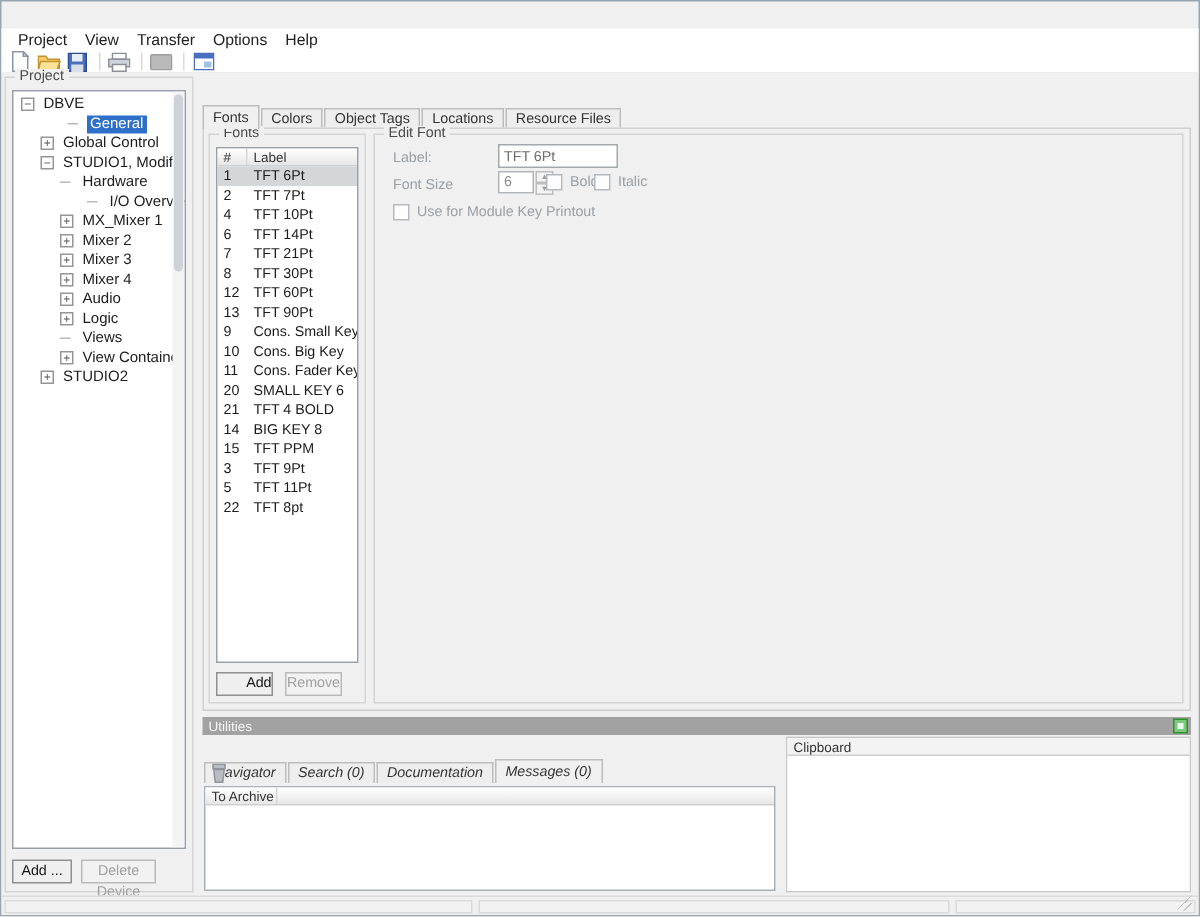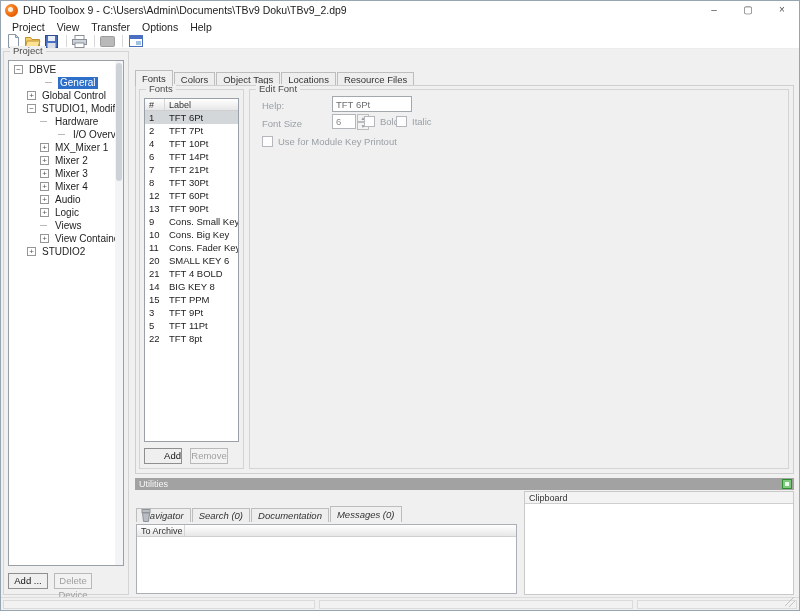--- a/index.html
+++ b/index.html
@@ -37,21 +37,21 @@
   .expander.none { border:none; background:none; position:relative; }
   .expander.none::after { content:""; position:absolute; left:0; top:4px; width:7px; border-top:1px solid #b9b9b9; }
   .tree-label { font-size:10px; padding:0 2px; line-height:12px; }
   .tree-item.selected .tree-label { background:#2e6fc9; color:#fff; }
   .tree-scrollbar { position:absolute; right:0; top:0; bottom:0; width:8px; background:#f3f4f6; }
   .tree-thumb { position:absolute; left:1px; right:1px; top:2px; height:118px; background:#cdd2d8; border-radius:3px; }
   .left-buttons { position:absolute; left:4px; bottom:5px; right:4px; display:flex; }
   .btn { height:16px; font-size:9.5px; border:1px solid #8f8f8f; background:#efefef; color:#111; text-align:center; line-height:14px; }
   .btn.disabled { border-color:#b9b9b9; color:#9f9f9f; background:#f2f2f2; }
   .btn-add-device { width:40px; }
-  .btn-delete-device { width:38px; margin-left:6px; }
+  .btn-delete-device { width:50px; margin-left:6px; }
 
   
   .main-panel { position:absolute; left:132px; top:0; right:2px; bottom:0; }
   .main-header { position:absolute; top:0; left:2px; right:3px; height:18px; background:#9c9c9c; color:#fbfbfb; font-size:13.5px; line-height:18px; padding-left:7px; }
   .tabstrip { position:absolute; top:21px; left:2px; height:16px; display:flex; align-items:flex-end; }
   .tab { border:1px solid #bdbdbd; border-bottom:none; background:#eeeeee; color:#333; font-size:9.5px; padding:2px 6px 2px 6px; margin-right:1px; height:14px; line-height:10px; }
   .tab.active { background:#f0f0f0; height:16px; position:relative; z-index:2; line-height:12px; }
   .tab-page { position:absolute; top:36px; left:2px; right:3px; height:389px; border:1px solid #cfcfcf; background:#f0f0f0; z-index:1; }
 
   
@@ -105,29 +105,20 @@
   .sb-2 { left:318px; width:314px; }
   .sb-3 { left:636px; right:2px; }
   .resize-grip { position:absolute; right:1px; bottom:1px; width:10px; height:10px;
     background:linear-gradient(135deg, transparent 45%, #c2c2c2 45%, #c2c2c2 50%, transparent 50%, transparent 70%, #c2c2c2 70%, #c2c2c2 75%, transparent 75%); }
 </style>
 </head>
 <body>
 
 <div class="window">
 
-  <div class="titlebar">
-    <span class="app-icon"></span>
-    <span class="title-text">DHD Toolbox 9 - C:\Users\Admin\Documents\TBv9 Doku\TBv9_2.dp9</span>
-    <div class="win-controls">
-      <span class="win-btn">–</span>
-      <span class="win-btn">▢</span>
-      <span class="win-btn">×</span>
-    </div>
-  </div>
 
   <div class="menubar" id="menubar">
       <span class="menu-item">Project</span>
       <span class="menu-item">View</span>
       <span class="menu-item">Transfer</span>
       <span class="menu-item">Options</span>
       <span class="menu-item">Help</span>
     </div>
 
   <div class="toolbar">
@@ -348,21 +339,21 @@
           </div>
           <div class="fonts-buttons">
             <div class="btn btn-add">Add</div>
             <div class="btn disabled btn-remove">Remove</div>
           </div>
         </div>
 
         <div class="groupbox editfont-group">
           <span class="gb-label">Edit Font</span>
 
-          <span class="ef-label" style="left:12px; top:10px;">Help:</span>
+          <span class="ef-label" style="left:12px; top:10px;">Label:</span>
           <input class="ef-input" type="text" value="TFT 6Pt" style="">
 
           <span class="ef-label" style="left:12px; top:28px;">Font Size</span>
           <div class="spinner">
             <div class="spin-value">6</div>
             <div class="spin-btns">
               <div class="spin-up">▲</div>
               <div class="spin-down">▼</div>
             </div>
           </div>

